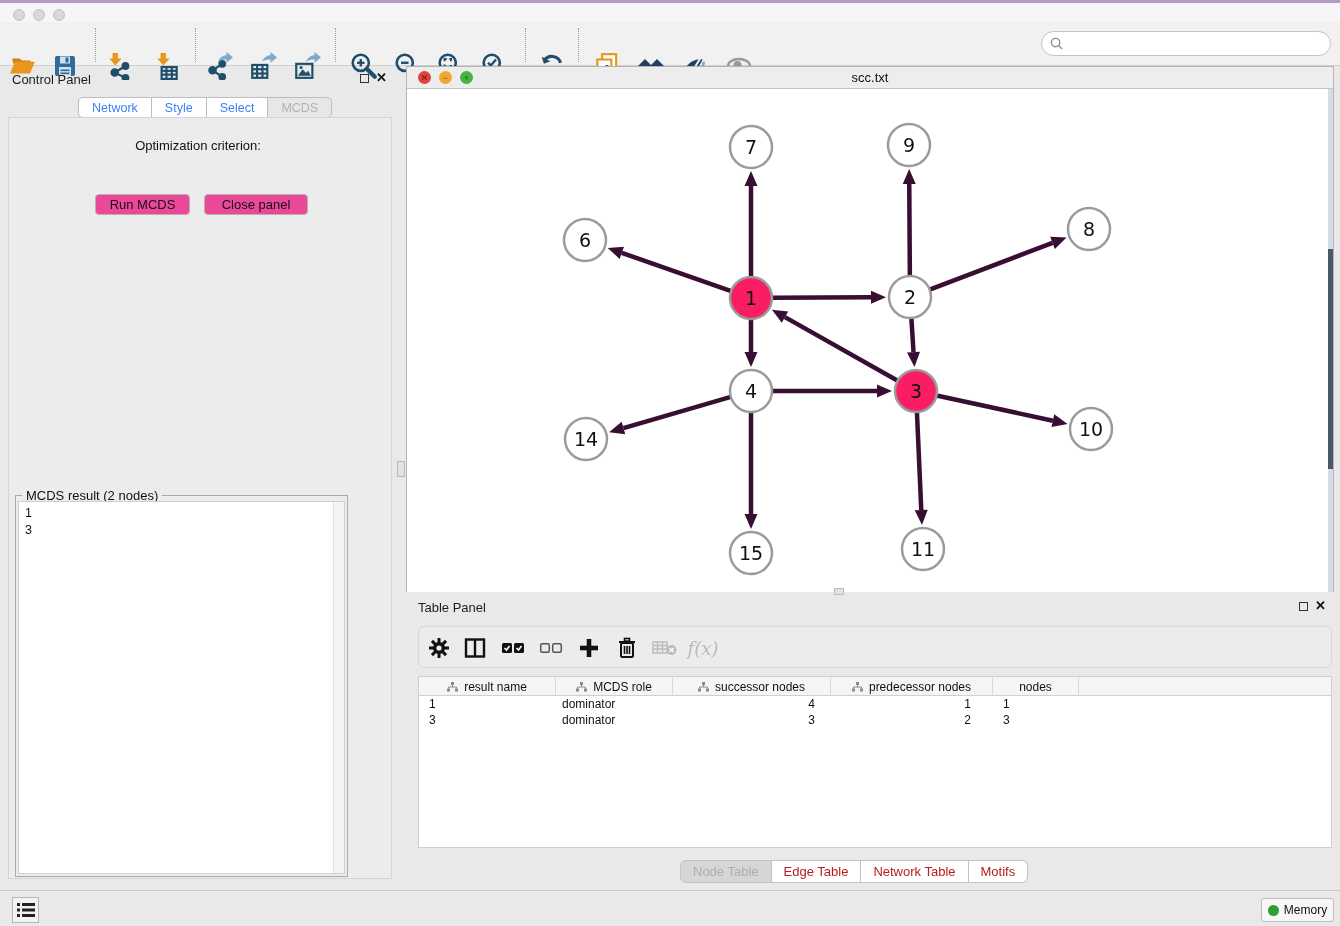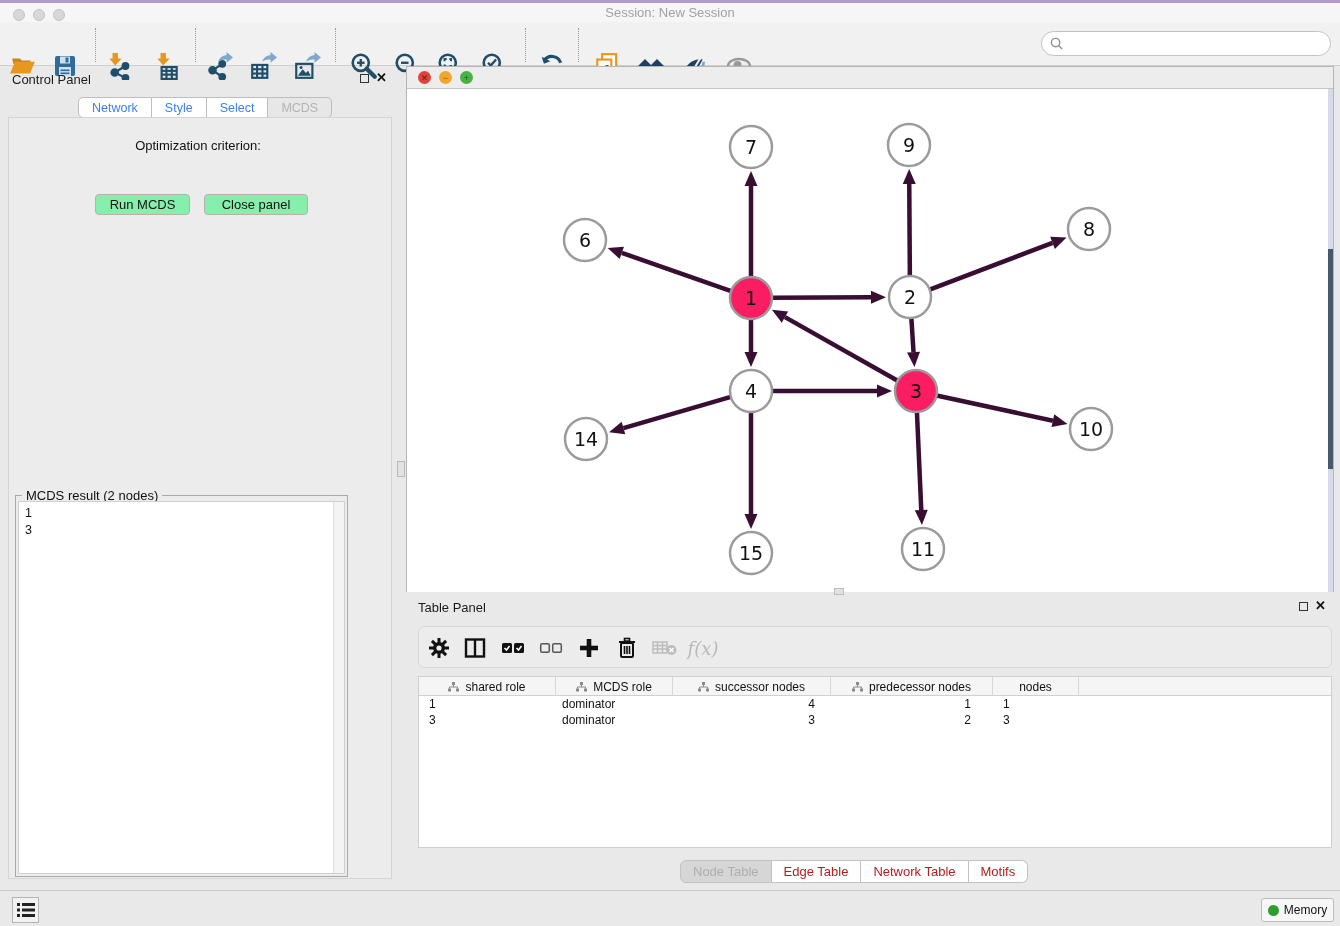--- a/index.html
+++ b/index.html
@@ -29,21 +29,21 @@
   .cp-tabs .tab:first-child { border-left:1px solid #bdbdbd; border-radius:5px 0 0 5px; }
   .cp-tabs .tab:last-child { border-radius:0 5px 5px 0; }
   .cp-tabs .tab.active { background:#e7e7e7; color:#b3b3b3; }
 
   .cp-content { position:absolute; left:8px; top:117px; width:384px; height:762px; background:#ececec; border:1px solid #d4d4d4; }
   .opt-label { position:absolute; left:0; right:4px; top:20px; text-align:center; font-size:13px; color:#111; }
   .criterion { position:absolute; left:37px; top:43px; width:307px; height:23px; background:#fff; border:1px solid #b3b3b3; border-radius:5px; font-size:13px; display:flex; align-items:center; padding-left:9px; }
   .stepper { position:absolute; right:4px; top:3px; width:14px; height:16px; display:flex; flex-direction:column; align-items:center; justify-content:center; gap:2px; }
   .tri-up { width:0; height:0; border-left:4px solid transparent; border-right:4px solid transparent; border-bottom:5px solid #444; }
   .tri-dn { width:0; height:0; border-left:4px solid transparent; border-right:4px solid transparent; border-top:5px solid #444; }
-  .cp-btn { position:absolute; top:76px; height:21px; background:#86efac; border:1px solid #b3b3b3; border-radius:4px; font-size:13px; color:#111; font-family:"Liberation Sans",sans-serif; }
+  .cp-btn { position:absolute; top:76px; height:21px; background:#ec4899; border:1px solid #b3b3b3; border-radius:4px; font-size:13px; color:#111; font-family:"Liberation Sans",sans-serif; }
 
   .result-group { position:absolute; left:6px; top:377px; width:333px; height:382px; border:1px solid #a9a9a9; }
   .result-label { position:absolute; left:6px; top:-8px; background:#ececec; padding:0 4px; font-size:13px; color:#111; }
   .result-area { position:absolute; left:2px; top:5px; right:2px; bottom:2px; background:#fff; border:1px solid #cfcfcf; font-size:12.5px; color:#111; padding:3px 6px; line-height:17px; }
   .result-scroll { position:absolute; right:0; top:0; bottom:0; width:11px; background:#f4f4f4; border-left:1px solid #e0e0e0; }
 
   
   .net-win { position:absolute; left:406px; top:66px; width:928px; height:526px; background:#fff; border:1px solid #b5b5b5; }
   .net-titlebar { position:absolute; left:0; top:0; right:0; height:22px; background:#ededed; border-bottom:1px solid #c4c4c4; }
   .net-title { position:absolute; left:0; right:0; top:3px; text-align:center; font-size:13px; color:#111; }
@@ -81,21 +81,20 @@
   .mem-dot { width:11px; height:11px; border-radius:50%; background:#2e9e30; }
 </style>
 </head>
 <body>
 
 <div class="purple-edge"></div>
 <div class="titlebar">
   <span class="tl-dot" style="left:13px"></span>
   <span class="tl-dot" style="left:33px"></span>
   <span class="tl-dot" style="left:53px"></span>
-  <div class="title">Session: New Session</div>
 </div>
 
 <div class="toolbar">
   <button class="tb-btn" style="left:4px">
     <svg width="28" height="28" viewBox="0 0 26 26">
         <path d="M3 6h7l2 2h8v3H4z" fill="#c9841a"></path>
         <path d="M1 20 L5.5 9 H24 L19.5 20 Z" fill="#e8971e"></path>
       </svg>
   </button>
   <button class="tb-btn" style="left:46px">
@@ -276,20 +275,21 @@
   </div>
 </div>
 
 <div class="vsplit-handle"></div>
 
 <div class="net-win">
   <div class="net-titlebar">
     <button class="traffic" style="left:11px; background:#e0433c; color:#7c1512;">✕</button>
     <button class="traffic" style="left:32px; background:#efa72e; color:#8a5b10;">−</button>
     <button class="traffic" style="left:53px; background:#47b144; color:#1c611c;">+</button>
+    <div class="net-title">scc.txt</div>
   </div>
   <svg id="graph-svg" class="net-canvas" viewBox="0 0 926 503">
       <line x1="344" y1="188" x2="344" y2="97" stroke="#380f33" stroke-width="4.5"></line>
       <polygon points="344,82 350.5,97 337.5,97" fill="#380f33"></polygon>
       <line x1="324.1752536154717" y1="202.07328138371903" x2="214.81738614269537" y2="163.86390600166465" stroke="#380f33" stroke-width="4.5"></line>
       <polygon points="200.65685301088945,158.91624984717825 216.96137047630614,157.7276749778821 212.6734018090846,170.0001370254472" fill="#380f33"></polygon>
       <line x1="364.99958468064904" y1="208.86792714037327" x2="464.00077130736605" y2="208.2452781678782" stroke="#380f33" stroke-width="4.5"></line>
       <polygon points="479.0004746506868,208.15094041100198 464.04165100201243,214.74514961665054 463.9598916127197,201.7454067191059" fill="#380f33"></polygon>
       <line x1="344" y1="230" x2="344" y2="263" stroke="#380f33" stroke-width="4.5"></line>
       <polygon points="344,278 337.5,263 350.5,263" fill="#380f33"></polygon>
@@ -420,21 +420,21 @@
   <div class="tp-header">
     <div class="tp-hcell" style="width:137px">
       <svg width="11" height="10" viewBox="0 0 11 10">
           <g fill="#8a8a8a">
             <rect x="4" y="0" width="3" height="3"></rect>
             <rect x="0" y="6.5" width="3" height="3"></rect>
             <rect x="8" y="6.5" width="3" height="3"></rect>
           </g>
           <path d="M5.5 3 v2 M1.5 6.5 v-1.5 h8 v1.5" stroke="#8a8a8a" fill="none"></path>
         </svg>
-      <span>shared role</span>
+      <span>result name</span>
     </div>
     <div class="tp-hcell" style="width:117px">
       <svg width="11" height="10" viewBox="0 0 11 10">
           <g fill="#8a8a8a">
             <rect x="4" y="0" width="3" height="3"></rect>
             <rect x="0" y="6.5" width="3" height="3"></rect>
             <rect x="8" y="6.5" width="3" height="3"></rect>
           </g>
           <path d="M5.5 3 v2 M1.5 6.5 v-1.5 h8 v1.5" stroke="#8a8a8a" fill="none"></path>
         </svg>

